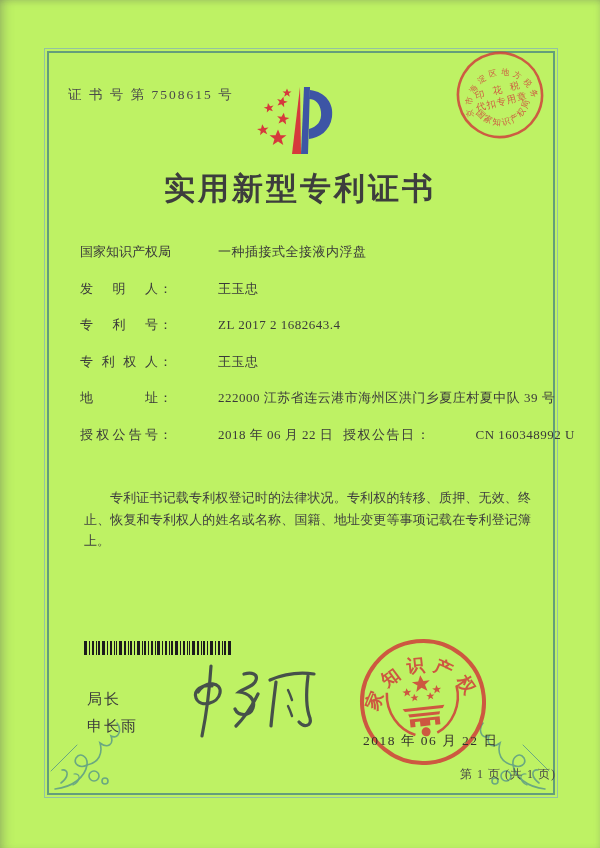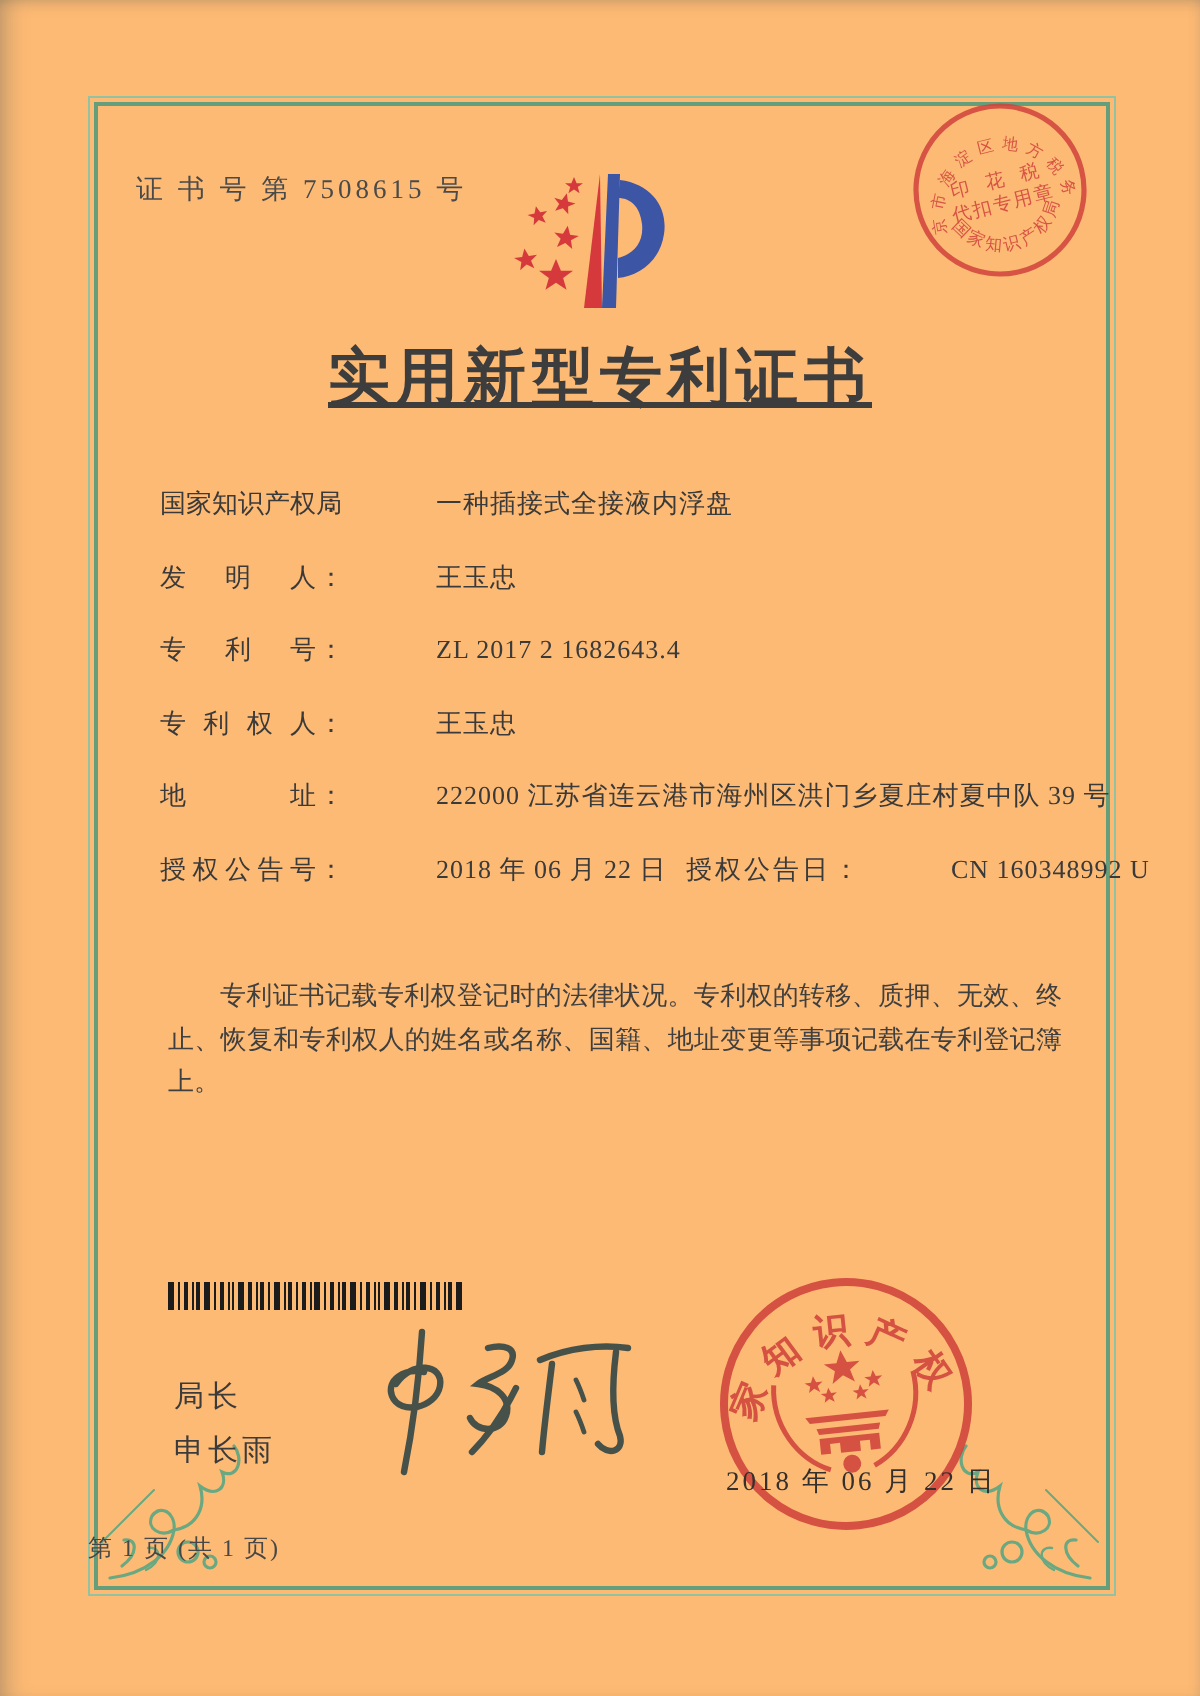--- a/index.html
+++ b/index.html
@@ -3,35 +3,35 @@
 <meta charset="utf-8">
 <style>
   html,body{margin:0;padding:0;}
   body{
     width:600px;height:848px;background:#f4f4f1;
     font-family:"Liberation Serif","DejaVu Serif",serif;
     -webkit-font-smoothing:antialiased;
   }
   .page{
     position:relative;width:600px;height:848px;overflow:hidden;
-    background:#fdba74;
+    background:#bef264;
     box-shadow:inset 10px 0 12px -8px rgba(90,95,90,.45), inset 0 6px 8px -6px rgba(90,95,90,.35), inset -4px 0 6px -4px rgba(120,125,120,.25);
   }
   
   .frame{position:absolute;left:44px;top:48px;width:512px;height:748px;border:1px solid #93c2a2;}
   .frame-inner{position:absolute;inset:2px;border:2px solid #649e7b;}
   .corner{position:absolute;width:80px;height:80px;}
   .corner.bl{left:47px;top:715px;}
   .corner.br{left:473px;top:715px;transform:scaleX(-1);}
   
   .cert-no{position:absolute;left:68px;top:86px;font-size:13.5px;color:#4a4a4a;letter-spacing:2px;}
   .logo{position:absolute;left:252px;top:74px;}
   .title{
     position:absolute;left:44px;top:168px;width:512px;text-align:center;
-    font-size:31px;font-weight:600;color:#3d3d3d;letter-spacing:3px;text-decoration:underline;
+    font-size:31px;font-weight:600;color:#3d3d3d;letter-spacing:3px;
   }
   
   .fields{position:absolute;left:80px;top:243px;width:450px;font-size:13px;color:#3a3a3a;}
   .row{position:relative;height:16px;margin-bottom:20.5px;white-space:nowrap;}
   .flabel{display:inline-block;width:78px;text-align:justify;text-align-last:justify;vertical-align:top;}
   .colon{display:inline-block;margin:0 2px 0 1px;}
   .fvalue{letter-spacing:.5px;margin-left:44px;}
   .grant-no{position:absolute;left:263px;top:0;}
   .grant-no .glabel{letter-spacing:1.5px;}
   
@@ -40,21 +40,21 @@
   
   .barcode{position:absolute;left:84px;top:641px;}
   
   .signatory{position:absolute;left:87px;top:685px;font-family:"Liberation Sans","DejaVu Sans",sans-serif;font-size:15px;color:#3b3b3b;letter-spacing:2px;line-height:27px;}
   .signature{position:absolute;left:178px;top:660px;}
   
   .seal{position:absolute;left:352px;top:631px;transform:rotate(-6deg);}
   .seal-date{position:absolute;left:363px;top:732px;font-size:13.5px;color:#34302d;letter-spacing:1.5px;z-index:5;}
   .tax-seal{position:absolute;left:452px;top:47px;transform:rotate(-14deg);}
   
-  .footer{position:absolute;left:44px;top:766px;width:512px;text-align:left;font-size:12px;color:#474747;letter-spacing:1px;}
+  .footer{position:absolute;left:44px;top:766px;width:512px;text-align:right;font-size:12px;color:#474747;letter-spacing:1px;}
 </style>
 </head>
 <body>
 
 <div class="page">
 
   <div class="frame">
     <div class="frame-inner"></div>
   </div>
 

